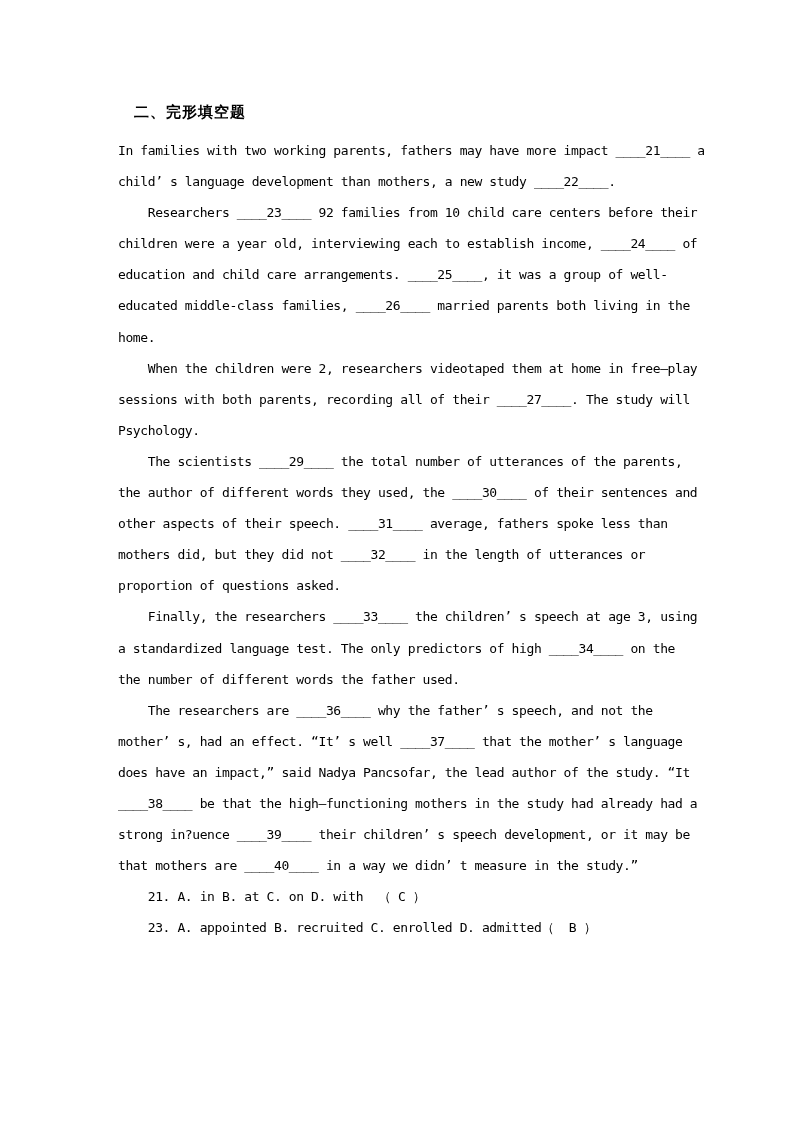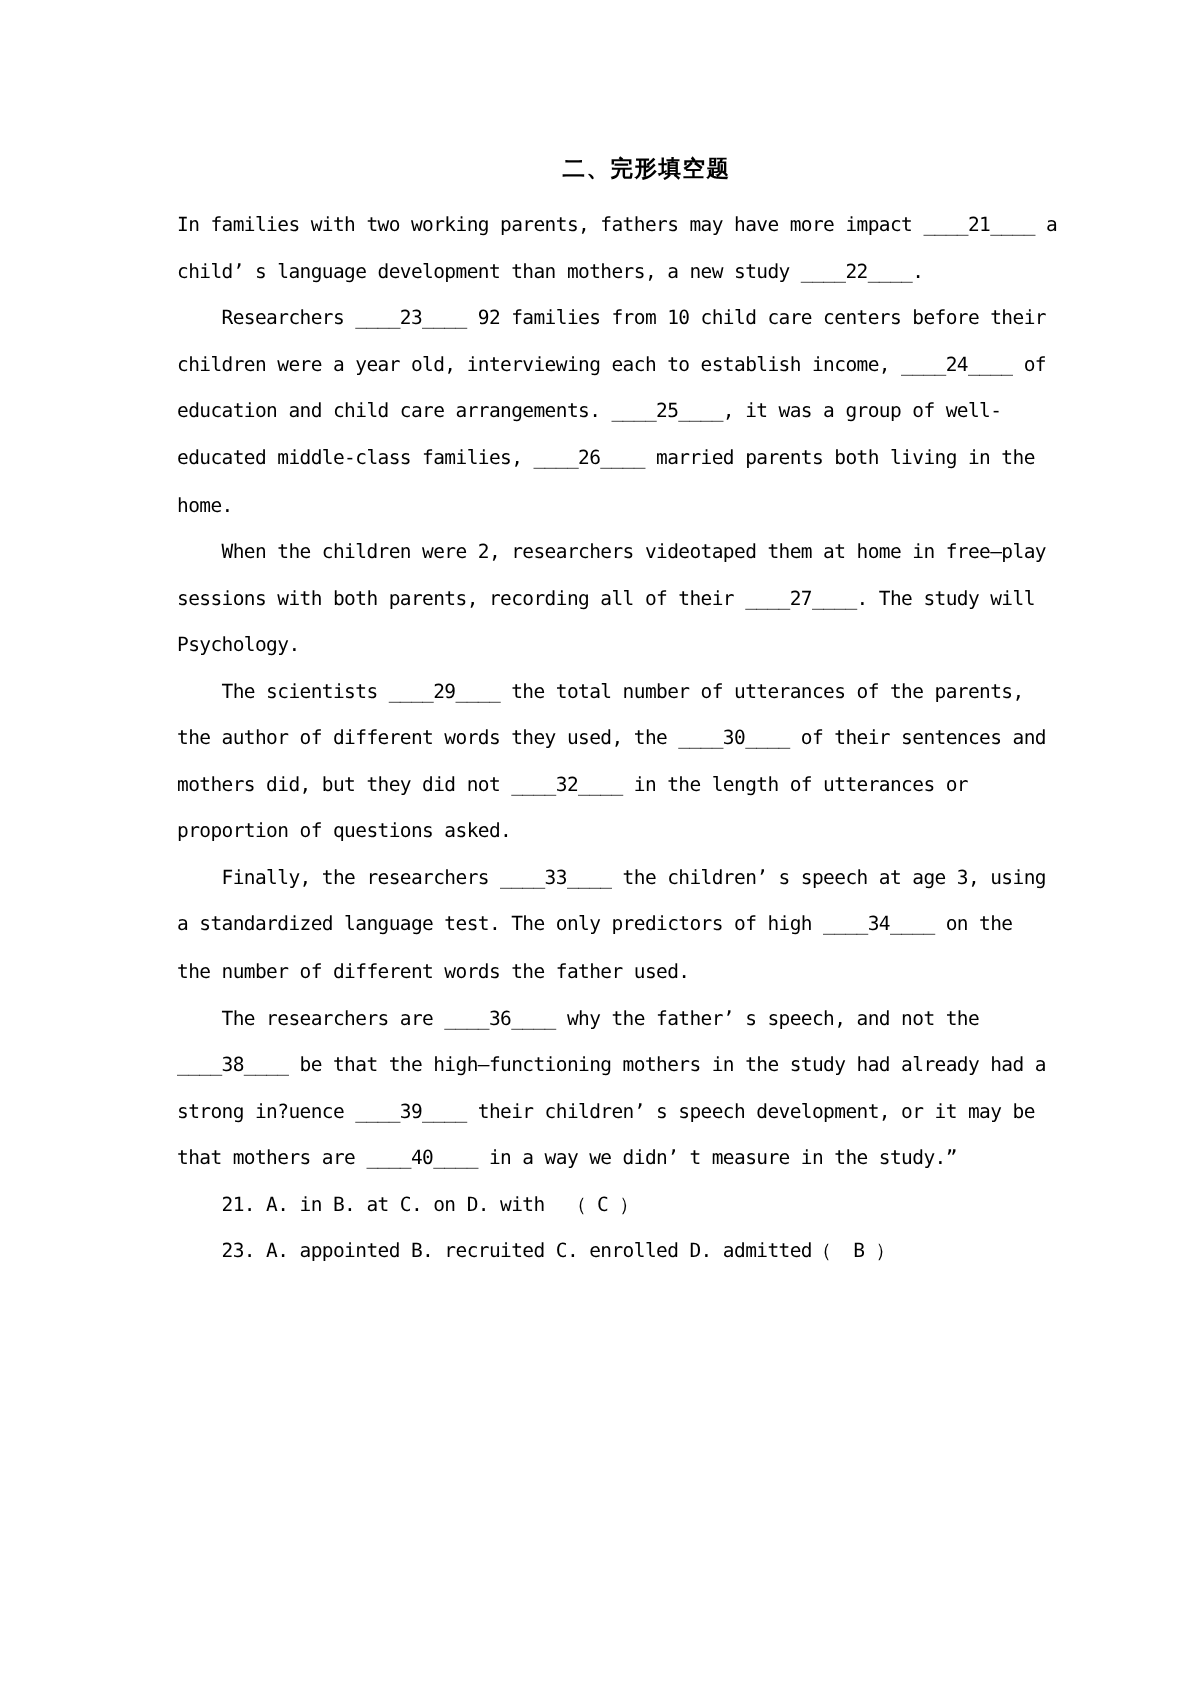--- a/index.html
+++ b/index.html
@@ -24,21 +24,20 @@
     width: 610px;
   }
   .heading {
     font-family: "DejaVu Sans", "Liberation Sans", sans-serif;
     font-weight: bold;
     font-size: 15px;
     line-height: 20px;
     margin-left: 16px;
     margin-bottom: 13px;
     letter-spacing: 1px;
-    text-align: center;
   }
   .line {
     white-space: pre;
     font-size: 13px;
     line-height: 31.1px;
     height: 31.1px;
     letter-spacing: -0.4px;
   }
   .paragraph { }
   .answers { }
@@ -62,30 +61,33 @@
           <div class="line">home.</div>
         </div>
         <div class="paragraph">
           <div class="line">    When the children were 2, researchers videotaped them at home in free—play</div>
           <div class="line">sessions with both parents, recording all of their ____27____. The study will</div>
           <div class="line">Psychology.</div>
         </div>
         <div class="paragraph">
           <div class="line">    The scientists ____29____ the total number of utterances of the parents,</div>
           <div class="line">the author of different words they used, the ____30____ of their sentences and</div>
+          <div class="line">other aspects of their speech. ____31____ average, fathers spoke less than</div>
           <div class="line">mothers did, but they did not ____32____ in the length of utterances or</div>
           <div class="line">proportion of questions asked.</div>
         </div>
         <div class="paragraph">
           <div class="line">    Finally, the researchers ____33____ the children’ s speech at age 3, using</div>
           <div class="line">a standardized language test. The only predictors of high ____34____ on the</div>
           <div class="line">the number of different words the father used.</div>
         </div>
         <div class="paragraph">
           <div class="line">    The researchers are ____36____ why the father’ s speech, and not the</div>
+          <div class="line">mother’ s, had an effect. “It’ s well ____37____ that the mother’ s language</div>
+          <div class="line">does have an impact,” said Nadya Pancsofar, the lead author of the study. “It</div>
           <div class="line">____38____ be that the high—functioning mothers in the study had already had a</div>
           <div class="line">strong in?uence ____39____ their children’ s speech development, or it may be</div>
           <div class="line">that mothers are ____40____ in a way we didn’ t measure in the study.”</div>
         </div>
       </div>
     <div class="answers">
         <div class="line">    21. A. in B. at C. on D. with  （ C ）</div>
         <div class="line">    23. A. appointed B. recruited C. enrolled D. admitted（  B ）</div>
       </div>
   </div>

